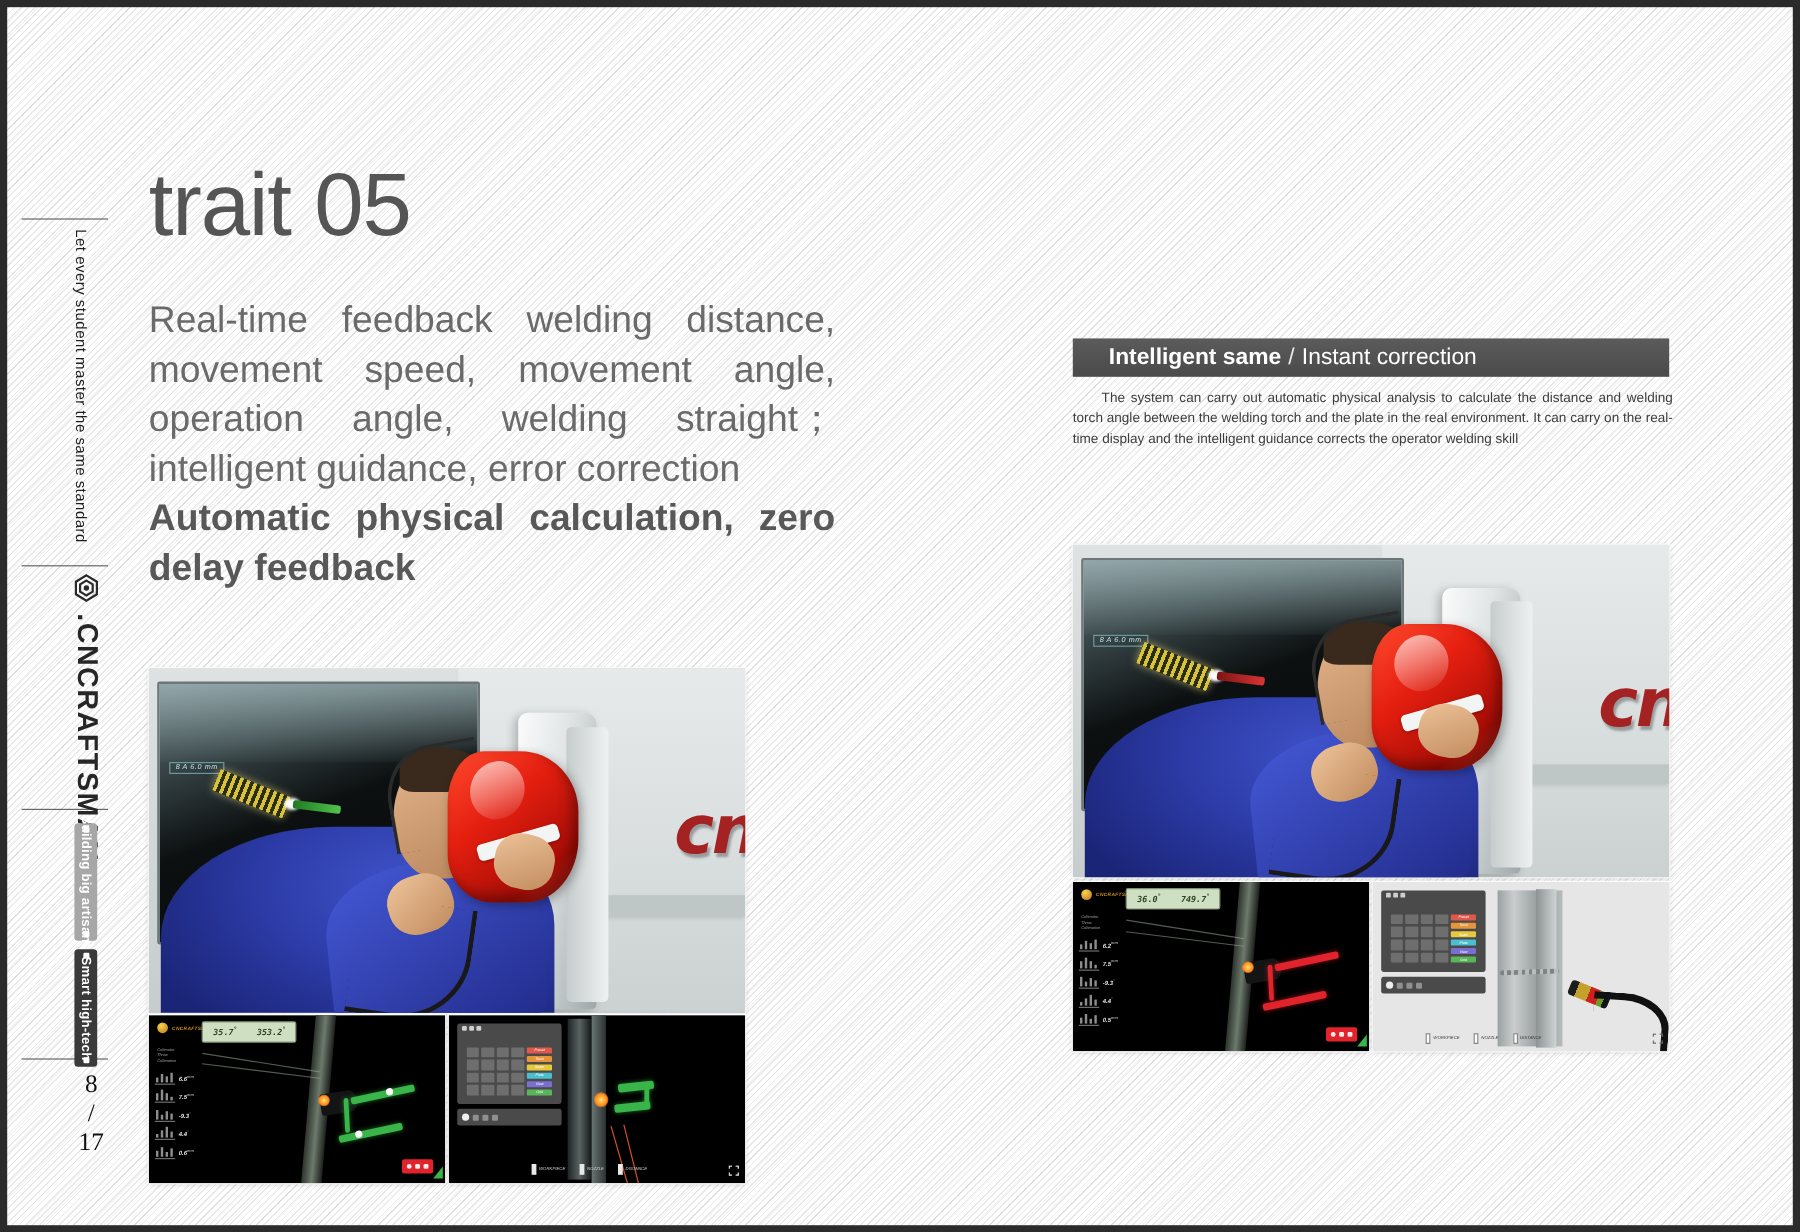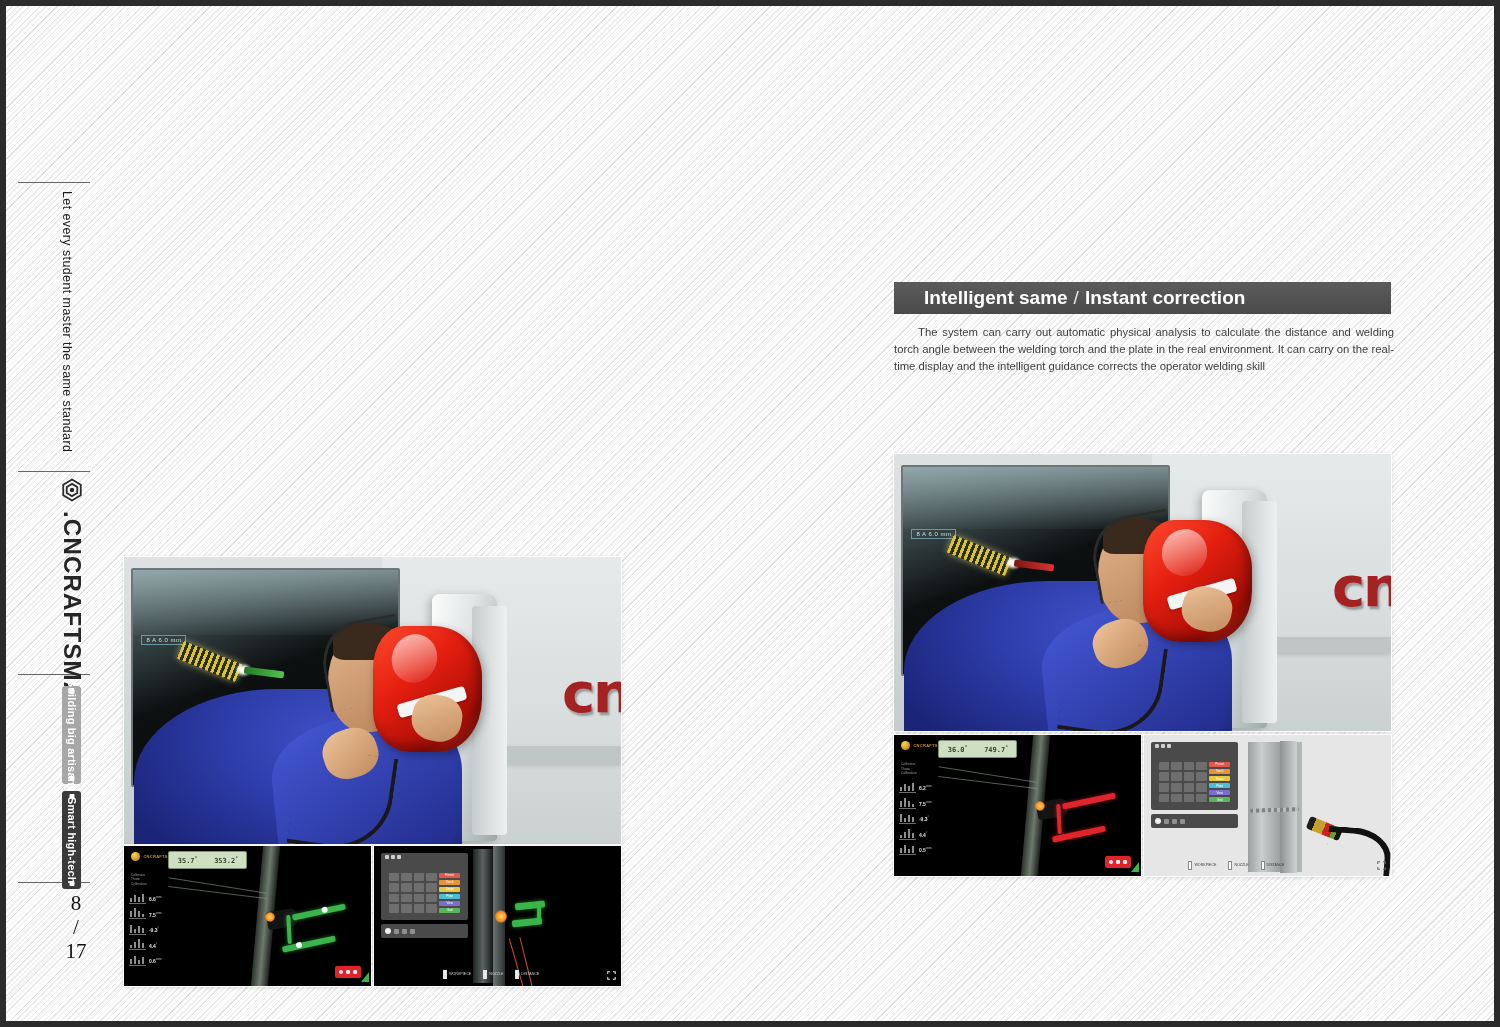--- a/index.html
+++ b/index.html
@@ -326,29 +326,29 @@
 
   
   #bar-heading {
     position:absolute; left:888px; top:276px; width:497px; height:32px;
     background:linear-gradient(180deg,#5b5b5b,#4a4a4a);
     display:flex; align-items:center; padding-left:30px;
     color:#fff; font-size:19px;
   }
   #bar-heading .b { font-weight:700; }
   #bar-heading .sep { margin:0 6px; font-weight:400; color:#e9e9e9; }
-  #bar-heading .n { font-weight:700; }
+  #bar-heading .n { font-weight:400; }
   #right-body {
     position:absolute; left:888px; top:318px; width:500px;
     font-size:11.3px; line-height:1.5; color:#3d3d3d; text-align:justify;
     text-indent:24px;
   }
 
   
-  .fr { box-shadow:0 0 0 1px rgba(255,255,255,.9), 0 1px 5px rgba(0,0,0,.2); }
+  .fr { box-shadow:0 0 0 1px rgba(255,255,255,.9), 0 1px 5px rgba(0,0,0,.2);font-style:italic; }
 </style>
 </head>
 <body>
 
 <div id="page">
 
   <div id="rail">
     <div class="rail-rule" style="top:176px"></div>
     <div class="rail-rule" style="top:465px"></div>
     <div class="rail-rule" style="top:668px"></div>
@@ -369,22 +369,25 @@
     <div class="tag" id="tag-artisans">Building big artisans</div>
     <div class="tag" id="tag-smart">Smart high-tech</div>
 
     <div id="pagenum">
       <div>8</div>
       <div>/</div>
       <div>17</div>
     </div>
   </div>
 
+  <div id="headline">trait 05</div>
 
   <div id="lead">
+    <span>Real-time feedback welding distance, movement speed, movement angle, operation angle, welding straight； intelligent guidance, error correction</span>
+    <span class="bold">Automatic physical calculation, zero delay feedback</span>
   </div>
 
   <div class="photo fr" id="photo-main-left">
     <div class="ph-room"></div>
     <div class="ph-wall"></div>
     <div class="ph-shelf"></div>
     <div class="ph-cn">cn</div>
     <div class="ph-monitor">
       <div class="ph-mon-glare"></div>
       <div class="ph-readout">8 A   6.0 mm</div>

